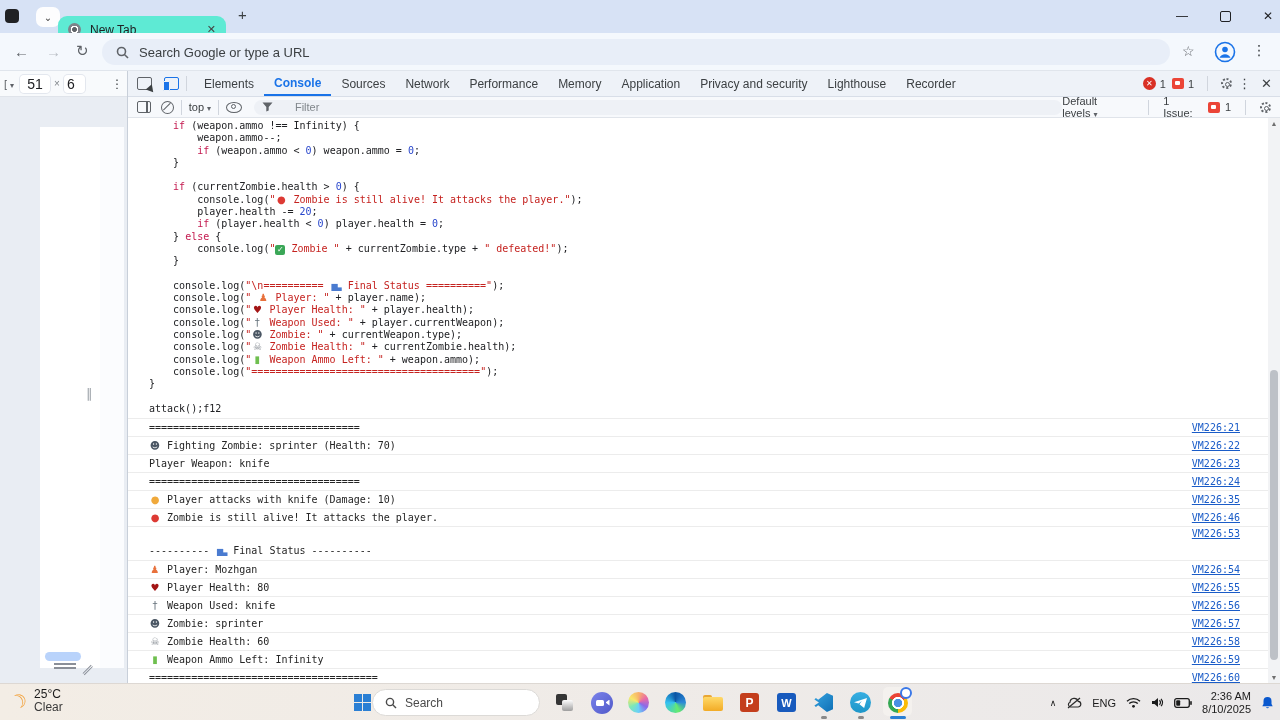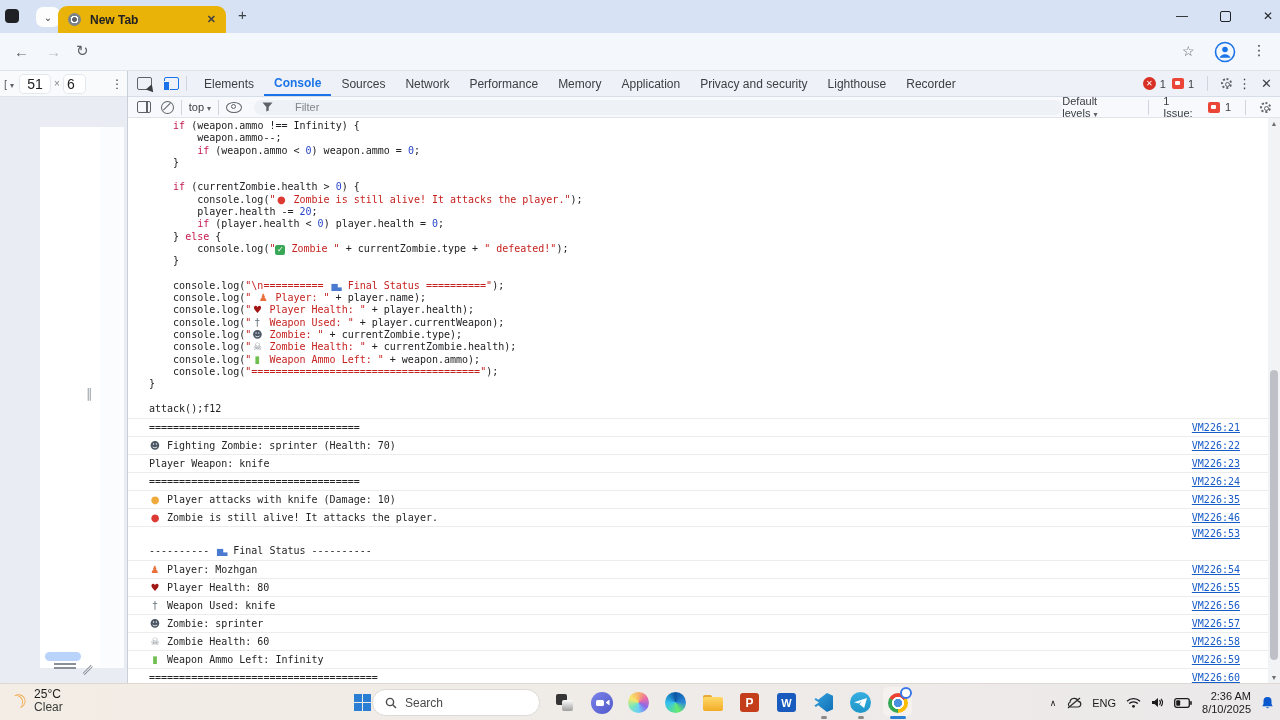--- a/index.html
+++ b/index.html
@@ -4,22 +4,22 @@
 <style>
   html,body{margin:0;padding:0;}
   body{font-family:"Liberation Sans",sans-serif;}
   #screen{position:relative;width:1280px;height:720px;background:#fff;overflow:hidden;}
 
   
   #tabstrip{position:absolute;left:0;top:0;width:1280px;height:33px;background:#d7e2f5;}
   #win-logo{position:absolute;left:5px;top:9px;width:14px;height:14px;background:#202124;border-radius:4px;}
   #tab-chevron{position:absolute;left:36px;top:7px;width:24px;height:20px;background:#fdfdfe;border-radius:7px;
     display:flex;align-items:center;justify-content:center;font-size:10px;color:#444;}
-  #active-tab{position:absolute;left:58px;top:6px;width:168px;height:27px;background:#eab308;border-radius:9px 9px 0 0;
-    display:flex;align-items:center;padding:0 10px;box-sizing:border-box;font-weight:bold;}
+  #active-tab{position:absolute;left:58px;top:16px;width:168px;height:27px;background:#5eead4;border-radius:9px 9px 0 0;
+    display:flex;align-items:center;padding:0 10px;box-sizing:border-box;}
   .favicon{width:13px;height:13px;border-radius:50%;
     background:radial-gradient(circle,#5f6368 0 24%,#ffffff 26% 40%,#7d838a 42% 100%);flex:none;}
   #tab-title{font-size:12px;color:#202124;margin-left:9px;flex:1;white-space:nowrap;overflow:hidden;}
   #tab-close{font-size:11px;color:#444;margin-left:6px;cursor:default;}
   #newtab-btn{position:absolute;left:238px;top:6px;font-size:15px;color:#3c4043;}
   .winctl{position:absolute;top:0;width:44px;height:32px;display:flex;align-items:center;justify-content:center;color:#202124;font-size:12px;}
   #win-min{left:1160px;}
   #win-max{left:1203px;}
   #win-close{left:1246px;}
   #win-max .box{width:9px;height:9px;border:1.2px solid #202124;border-radius:2px;background:transparent;}
@@ -174,20 +174,27 @@
     <div class="winctl" id="win-max" data-interactable="true">
         <span class="box" data-interactable="false"></span>
       </div>
     <div class="winctl" id="win-close" data-interactable="true">✕</div>
   </div>
 
   <div id="toolbar" data-interactable="false">
     <span class="navbtn" id="nav-back" data-interactable="true">←</span>
     <span class="navbtn" id="nav-fwd" data-interactable="true">→</span>
     <span class="navbtn" id="nav-reload" data-interactable="true">↻</span>
+    <div id="omnibox" data-interactable="true">
+      <svg width="13" height="13" data-interactable="false">
+          <circle cx="5.5" cy="5.5" r="4" fill="none" stroke="#5f6368" stroke-width="1.6"></circle>
+          <line x1="8.7" y1="8.7" x2="12" y2="12" stroke="#5f6368" stroke-width="1.6"></line>
+        </svg>
+      <span id="omni-text" data-interactable="false">Search Google or type a URL</span>
+    </div>
     <span id="bm-star" data-interactable="true">☆</span>
     <span id="profile-btn" data-interactable="true">
       <svg width="22" height="22" data-interactable="false">
         <circle cx="11" cy="11" r="9.5" fill="none" stroke="#1a73e8" stroke-width="1.6"></circle>
         <circle cx="11" cy="8.5" r="2.8" fill="#1a73e8"></circle>
         <path d="M5.5 16.8a6 6 0 0 1 11 0" fill="#1a73e8"></path>
       </svg>
     </span>
     <span id="menu-dots" data-interactable="true">⋮</span>
   </div>
@@ -273,21 +280,21 @@
           <div class="code-line" data-interactable="false"><span class="tok-p">        player.health -= </span><span class="tok-n">20</span><span class="tok-p">;</span></div>
           <div class="code-line" data-interactable="false"><span class="tok-p">        </span><span class="tok-k">if</span><span class="tok-p"> (player.health &lt; </span><span class="tok-n">0</span><span class="tok-p">) player.health = </span><span class="tok-n">0</span><span class="tok-p">;</span></div>
           <div class="code-line" data-interactable="false"><span class="tok-p">    } </span><span class="tok-k">else</span><span class="tok-p"> {</span></div>
           <div class="code-line" data-interactable="false"><span class="tok-p">        console.log(</span><span class="tok-s">"<span class="emo emo-bg" data-interactable="false" style="color: rgb(255, 255, 255); background: rgb(58, 167, 87);">✓</span> Zombie "</span><span class="tok-p"> + currentZombie.type + </span><span class="tok-s">" defeated!"</span><span class="tok-p">);</span></div>
           <div class="code-line" data-interactable="false"><span class="tok-p">    }</span></div>
           <div class="code-line" data-interactable="false">&nbsp;</div>
           <div class="code-line" data-interactable="false"><span class="tok-p">    console.log(</span><span class="tok-s">"\n========== <span class="emo" data-interactable="false" style="color: rgb(74, 123, 208); letter-spacing: -2px; font-size: 8px;">▆▃</span> Final Status =========="</span><span class="tok-p">);</span></div>
           <div class="code-line" data-interactable="false"><span class="tok-p">    console.log(</span><span class="tok-s">" <span class="emo" data-interactable="false" style="color: rgb(232, 113, 60);">♟</span> Player: "</span><span class="tok-p"> + player.name);</span></div>
           <div class="code-line" data-interactable="false"><span class="tok-p">    console.log(</span><span class="tok-s">"<span class="emo" data-interactable="false" style="color: rgb(163, 21, 21);">♥</span> Player Health: "</span><span class="tok-p"> + player.health);</span></div>
           <div class="code-line" data-interactable="false"><span class="tok-p">    console.log(</span><span class="tok-s">"<span class="emo" data-interactable="false" style="color: rgb(100, 112, 122);">†</span> Weapon Used: "</span><span class="tok-p"> + player.currentWeapon);</span></div>
-          <div class="code-line" data-interactable="false"><span class="tok-p">    console.log(</span><span class="tok-s">"<span class="emo" data-interactable="false" style="color: rgb(74, 86, 99);">☻</span> Zombie: "</span><span class="tok-p"> + currentZombie.type);</span></div>
+          <div class="code-line" data-interactable="false"><span class="tok-p">    console.log(</span><span class="tok-s">"<span class="emo" data-interactable="false" style="color: rgb(74, 86, 99);">☻</span> Zombie: "</span><span class="tok-p"> + currentWeapon.type);</span></div>
           <div class="code-line" data-interactable="false"><span class="tok-p">    console.log(</span><span class="tok-s">"<span class="emo" data-interactable="false" style="color: rgb(133, 139, 146);">☠</span> Zombie Health: "</span><span class="tok-p"> + currentZombie.health);</span></div>
           <div class="code-line" data-interactable="false"><span class="tok-p">    console.log(</span><span class="tok-s">"<span class="emo" data-interactable="false" style="color: rgb(111, 191, 79);">▮</span> Weapon Ammo Left: "</span><span class="tok-p"> + weapon.ammo);</span></div>
           <div class="code-line" data-interactable="false"><span class="tok-p">    console.log(</span><span class="tok-s">"======================================"</span><span class="tok-p">);</span></div>
           <div class="code-line" data-interactable="false"><span class="tok-p">}</span></div>
           <div class="code-line" data-interactable="false">&nbsp;</div>
           <div class="code-line" data-interactable="false"><span class="tok-p">attack();f12</span></div>
         </div>
       <div id="output-block" data-interactable="false">
           <div class="crow" data-interactable="false">
             <span class="ctext" data-interactable="false">===================================</span>

